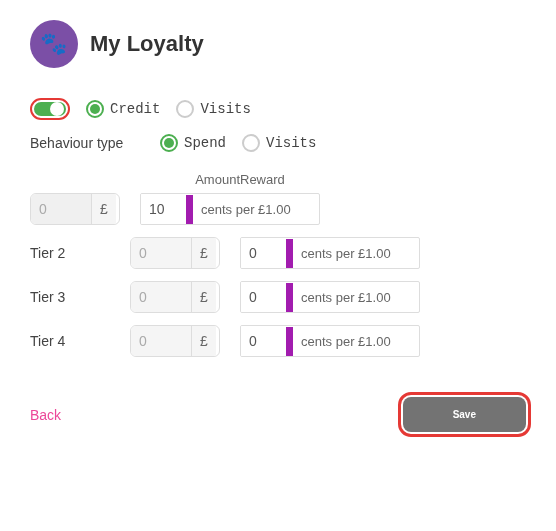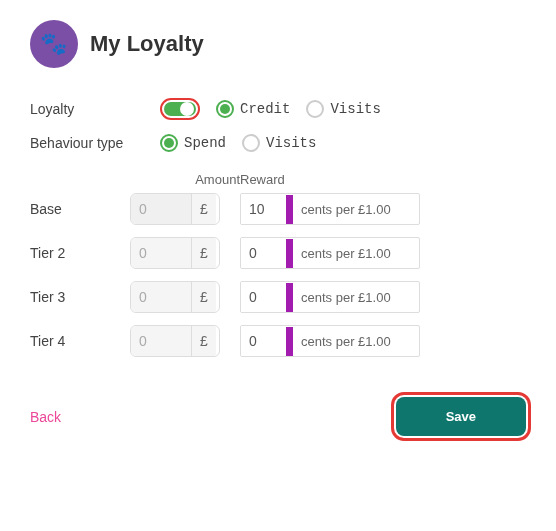--- a/index.html
+++ b/index.html
@@ -205,42 +205,41 @@
     }
     .back-btn {
       background: none;
       border: none;
       color: #ec4899;
       font-size: 14px;
       cursor: pointer;
       font-weight: 500;
     }
     .save-btn {
-      background: #0f766e;
+      background: #737373;
       color: #fff;
       border: none;
       border-radius: 8px;
       padding: 12px 50px;
-      font-size: 13px;
+      font-size: 10px;
       font-weight: 600;
       cursor: pointer;
       outline: 3px solid #e53935;
       outline-offset: 2px;
     }
   </style>
 </head>
 <body>
 
 <div class="header">
   <div class="logo-circle">🐾</div>
   <span class="header-title">My Loyalty</span>
 </div>
 
 <div class="form-row">
-  <span class="form-label">Loyalty</span>
   <div class="options-group">
 
     <div class="toggle-wrapper">
       <div class="toggle-track">
         <div class="toggle-thumb"></div>
       </div>
     </div>
 
     <div class="radio-option">
       <div class="radio-outer checked">
@@ -274,21 +273,20 @@
   </div>
 </div>
 
 <div class="table-section">
   <div class="table-header-row">
     <span class="col-amount-header">Amount</span>
     <span class="col-reward-header">Reward</span>
   </div>
 
   <div class="tier-row">
-    <span class="tier-label">Base</span>
     <div class="amount-input-group">
       <input class="amount-input" style="background: rgb(240, 240, 240);" type="text" value="0">
       <span class="currency-badge">£</span>
     </div>
     <div class="reward-input-group">
       <input class="reward-input" type="text" value="10" style="">
       <span class="reward-suffix">cents per £1.00</span>
     </div>
   </div>
 

